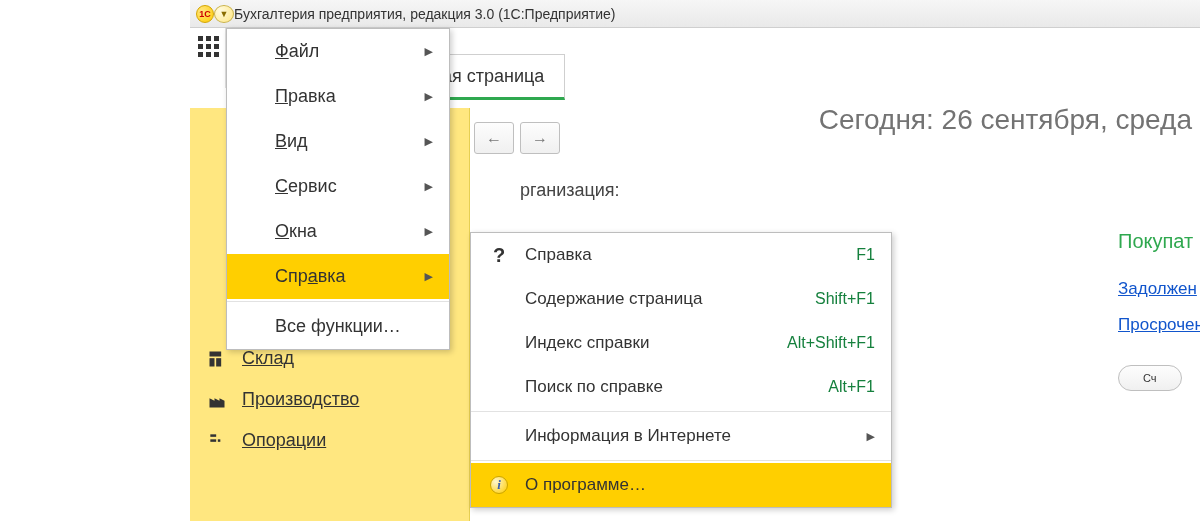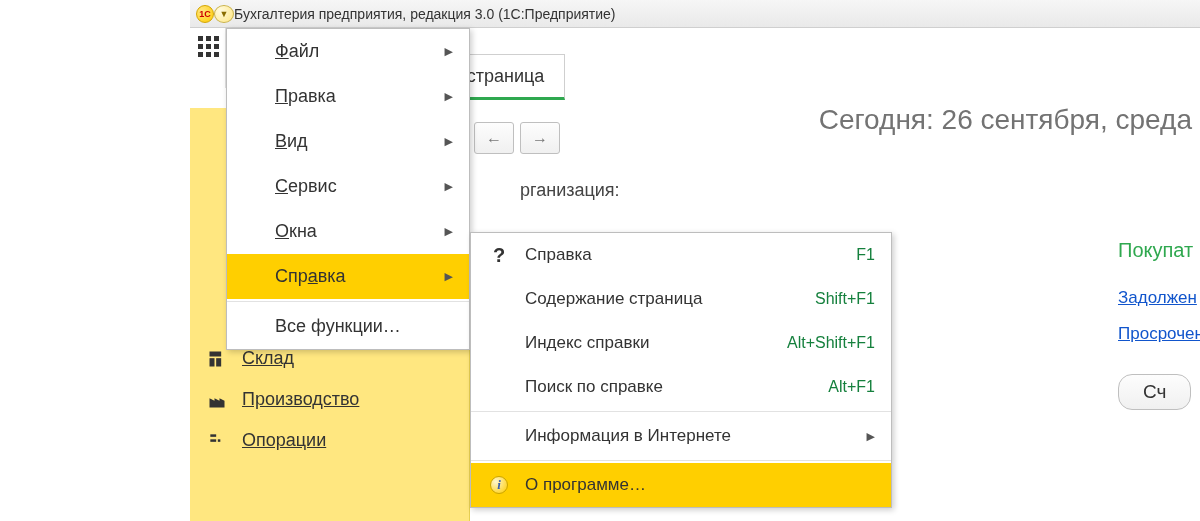--- a/index.html
+++ b/index.html
@@ -22,41 +22,41 @@
     .today { position: absolute; right: 8px; top: 104px; font-size: 28px; color: #737373; font-weight: 400; }
     .org-label { position: absolute; left: 330px; top: 180px; font-size: 18px; color: #444; }
 
     
     .sidebar { position: absolute; left: 0; top: 108px; width: 280px; bottom: 0; background: #ffe780; border-right: 1px solid #e6cf52; padding-top: 230px; }
     .side-item { display: flex; align-items: center; gap: 14px; padding: 10px 16px; font-size: 18px; color: #333; text-decoration: underline; }
     .side-icon { width: 22px; display: flex; justify-content: center; color: #3a3a3a; }
     .side-icon svg { width: 20px; height: 20px; fill: #333; }
 
     
-    .menu { position: absolute; left: 36px; top: 28px; width: 244px; background: #fff; border: 1px solid #bdbdbd; box-shadow: 2px 2px 6px rgba(0,0,0,.2); }
+    .menu { position: absolute; left: 36px; top: 28px; width: 224px; background: #fff; border: 1px solid #bdbdbd; box-shadow: 2px 2px 6px rgba(0,0,0,.2); }
     .menu-item { display: flex; align-items: center; justify-content: space-between; padding: 12px 16px 12px 48px; font-size: 18px; color: #333; position: relative; cursor: default; }
     .menu-item .u { text-decoration: underline; }
     .menu-item .arrow { color: #555; font-size: 11px; }
     .menu-item.active { background: #ffcf00; }
     .menu-sep { height: 1px; background: #e2e2e2; margin: 2px 0; }
 
     
     .submenu { position: absolute; left: 280px; top: 232px; width: 422px; background: #fff; border: 1px solid #bdbdbd; box-shadow: 2px 2px 6px rgba(0,0,0,.2); }
     .sub-item { display: flex; align-items: center; justify-content: space-between; padding: 12px 16px 12px 54px; font-size: 17px; color: #333; position: relative; cursor: default; }
     .sub-item .sc { color: #15803d; font-size: 16px; }
     .sub-item.active { background: #ffcf00; }
     .sub-item .sub-ico { position: absolute; left: 18px; top: 50%; transform: translateY(-50%); width: 20px; height: 20px; display: flex; align-items: center; justify-content: center; }
     .sub-sep { height: 1px; background: #e2e2e2; margin: 2px 0; }
     .info-ico { width: 18px; height: 18px; border-radius: 50%; background: radial-gradient(circle at 30% 30%, #fff6cc, #ffcc00); border: 1px solid #caa400; display: flex; align-items: center; justify-content: center; font-style: italic; font-family: 'Times New Roman', serif; font-size: 13px; color: #3c5fad; font-weight: bold; }
 
     
-    .right-panel { position: absolute; right: 0; top: 230px; width: 82px; margin-top: 9px; }
+    .right-panel { position: absolute; right: 0; top: 230px; width: 82px; }
     .rp-head { color: #2fa84f; font-size: 20px; padding-bottom: 18px; }
     .rp-link { color: #1155cc; font-size: 17px; text-decoration: underline; padding: 8px 0; cursor: pointer; white-space: nowrap; }
-    .rp-btn { margin-top: 22px; display: inline-block; padding: 6px 24px; border: 1px solid #bfbfbf; border-radius: 14px; background: linear-gradient(#fdfdfd,#f0f0f0); font-size: 19px; color: #333; }
+    .rp-btn { margin-top: 22px; display: inline-block; padding: 6px 24px; border: 1px solid #bfbfbf; border-radius: 14px; background: linear-gradient(#fdfdfd,#f0f0f0); font-size: 11px; color: #333; }
 
   </style>
 </head>
 <body>
 
 <div class="frame">
 
   <div class="titlebar">
     <div class="logo-1c">1C</div>
     <div class="title-dd">

